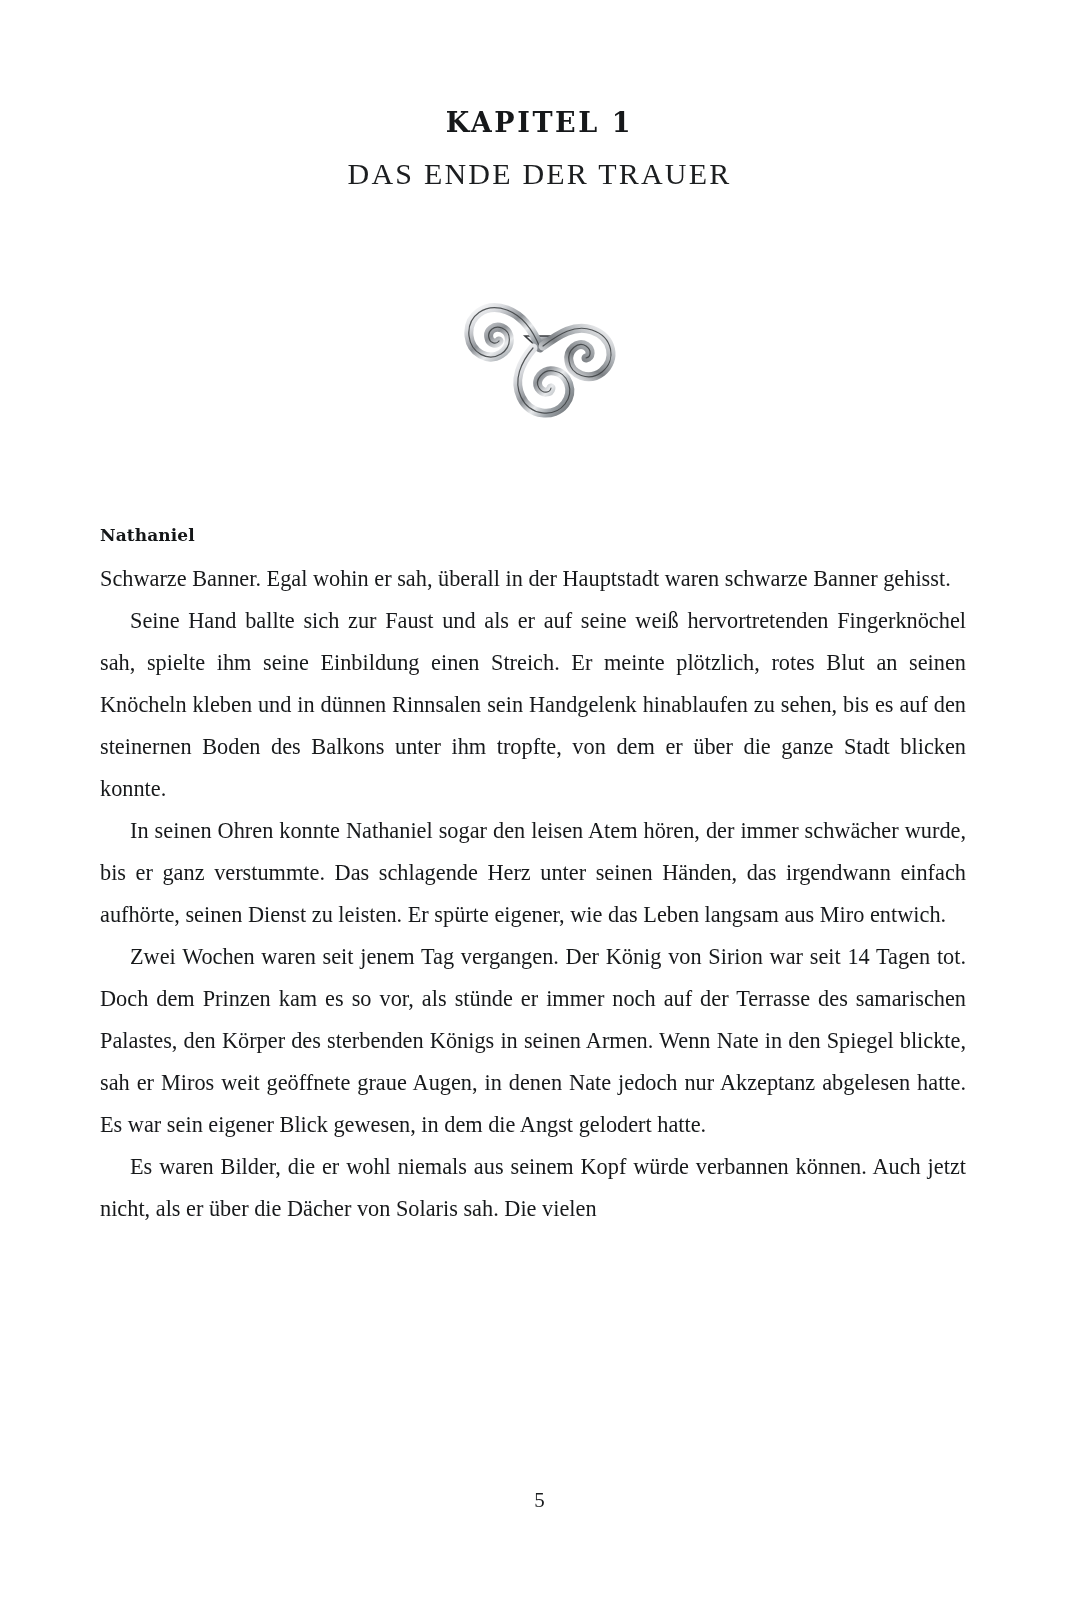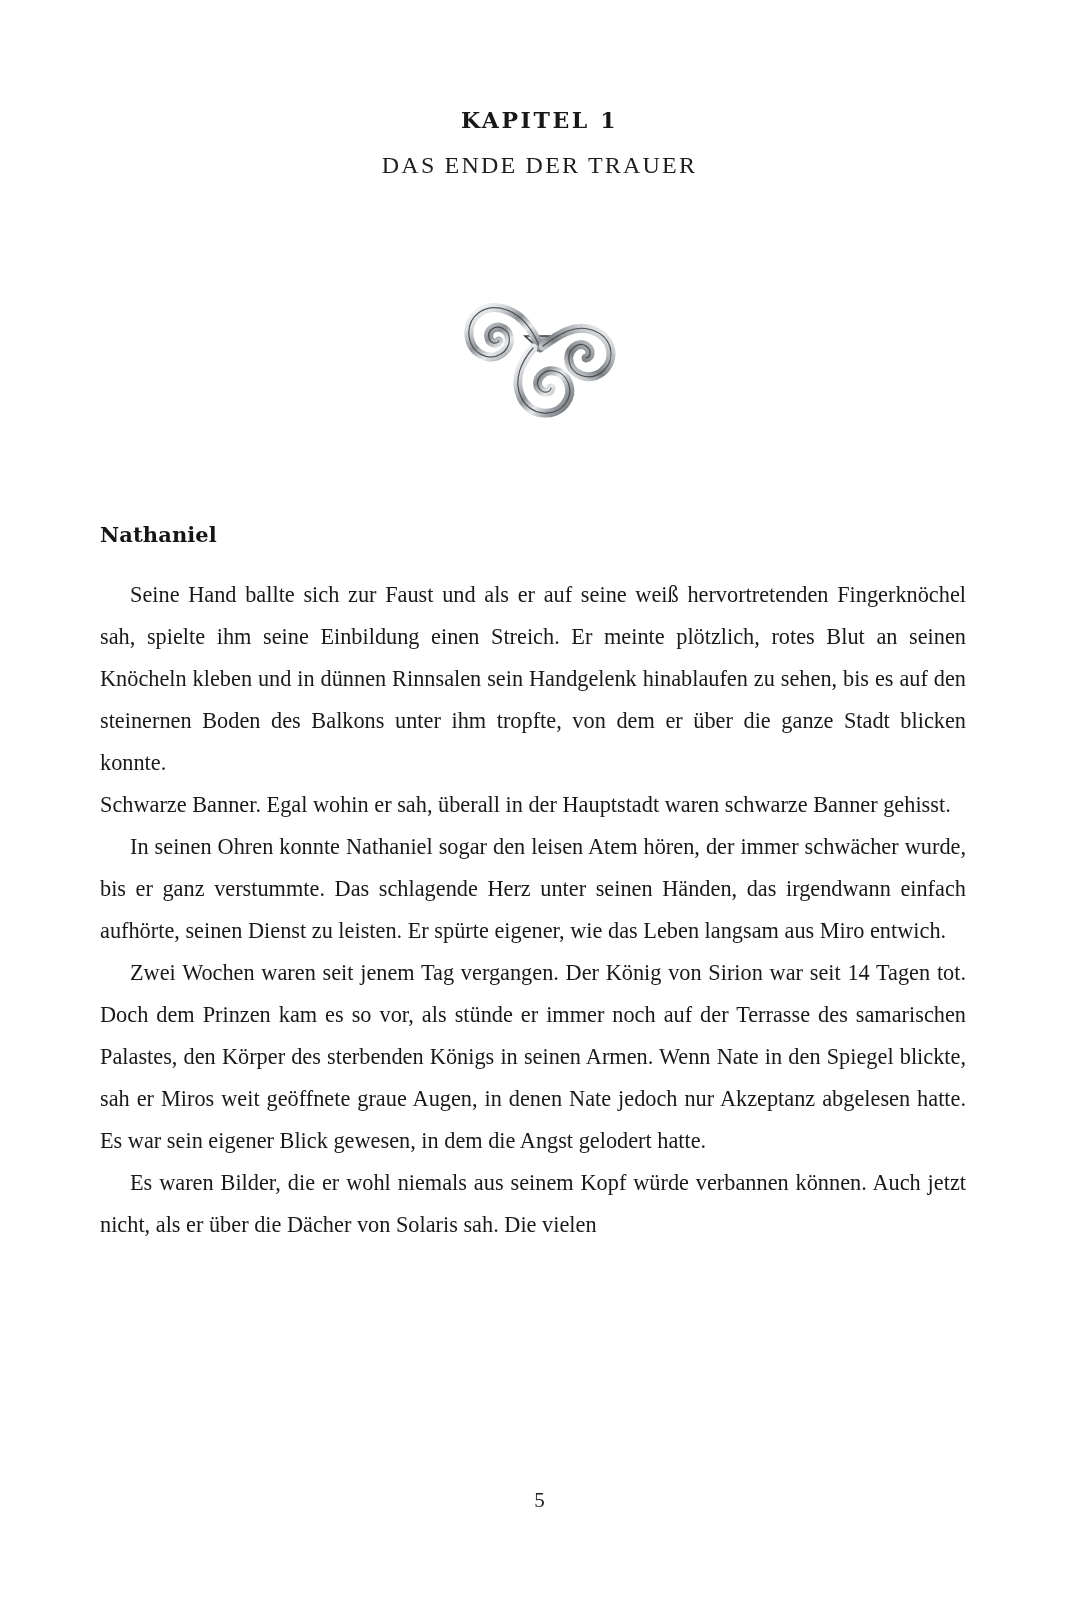--- a/index.html
+++ b/index.html
@@ -25,33 +25,33 @@
     position: absolute;
     top: 108px;
     left: 0;
     width: 1079px;
     text-align: center;
   }
 
   .chapter-number {
     font-family: "DejaVu Serif", "Liberation Serif", serif;
     font-weight: bold;
-    font-size: 22px;
+    font-size: 27px;
     letter-spacing: 2.6px;
     color: #16181a;
     line-height: 1.12;
     margin: 0;
     text-transform: uppercase;
     text-align: center;
   }
 
   .chapter-title {
     font-family: "Liberation Serif", "DejaVu Serif", serif;
     font-weight: normal;
-    font-size: 24px;
+    font-size: 30px;
     letter-spacing: 2.2px;
     color: #1c1e20;
     line-height: 1.18;
     margin: 18px 0 0 0;
     text-transform: uppercase;
   }
 
   
   .ornament {
     position: absolute;
@@ -68,24 +68,24 @@
   .body-block {
     position: absolute;
     top: 520px;
     left: 100px;
     width: 866px;
   }
 
   .speaker {
     font-family: "DejaVu Serif", "Liberation Serif", serif;
     font-weight: bold;
-    font-size: 21px;
+    font-size: 17px;
     line-height: 30px;
     color: #141618;
-    margin: 0 0 24px 0;
+    margin: 0 0 8px 0;
     letter-spacing: 0.1px;
   }
 
   p.para {
     margin: 0;
     font-size: 22.3px;
     line-height: 42px;
     text-align: justify;
     text-justify: inter-word;
     color: #17191b;
@@ -173,22 +173,22 @@
                    C 120 133, 113 115, 99 113 C 88 111, 79 122, 84 130
                    C 88 136, 95 135, 96 130" stroke="#3a3d40" stroke-width="1.2" fill="none" stroke-opacity="0.85"></path>
         </g>
       </g>
     </svg>
   </div>
 
   <div class="body-block">
     <div class="speaker">Nathaniel</div>
 
+    <p class="para">Schwarze Banner. Egal wohin er sah, überall in der Hauptstadt waren schwarze Banner gehisst.</p>
     <p class="para indent">Seine Hand ballte sich zur Faust und als er auf seine weiß hervortretenden Fingerknöchel sah, spielte ihm seine Einbildung einen Streich. Er meinte plötzlich, rotes Blut an seinen Knöcheln kleben und in dünnen Rinnsalen sein Handgelenk hinablaufen zu sehen, bis es auf den steinernen Boden des Balkons unter ihm tropfte, von dem er über die ganze Stadt blicken konnte.</p>
-    <p class="para">Schwarze Banner. Egal wohin er sah, überall in der Hauptstadt waren schwarze Banner gehisst.</p>
     <p class="para indent">In seinen Ohren konnte Nathaniel sogar den leisen Atem hören, der immer schwächer wurde, bis er ganz verstummte. Das schlagende Herz unter seinen Händen, das irgendwann einfach aufhörte, seinen Dienst zu leisten. Er spürte eigener, wie das Leben langsam aus Miro entwich.</p>
     <p class="para indent">Zwei Wochen waren seit jenem Tag vergangen. Der König von Sirion war seit 14 Tagen tot. Doch dem Prinzen kam es so vor, als stünde er immer noch auf der Terrasse des samarischen Palastes, den Körper des sterbenden Königs in seinen Armen. Wenn Nate in den Spiegel blickte, sah er Miros weit geöffnete graue Augen, in denen Nate jedoch nur Akzeptanz abgelesen hatte. Es war sein eigener Blick gewesen, in dem die Angst gelodert hatte.</p>
     <p class="para indent last">Es waren Bilder, die er wohl niemals aus seinem Kopf würde verbannen können. Auch jetzt nicht, als er über die Dächer von Solaris sah. Die vielen</p>
   </div>
 
   <div class="folio">5</div>
 
 </div>
 
 </body></html>

